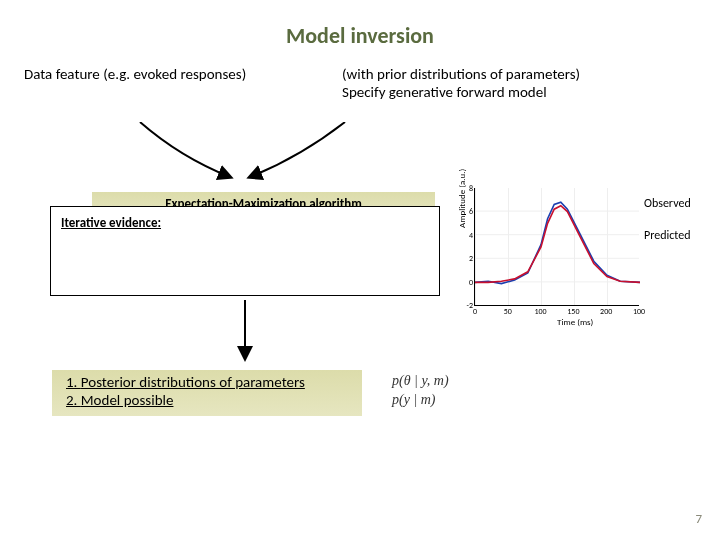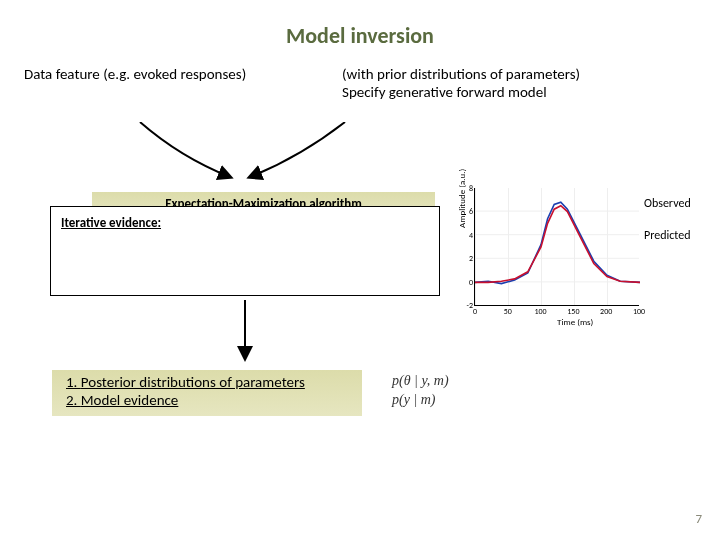--- a/index.html
+++ b/index.html
@@ -206,21 +206,21 @@
       <marker id="ah2" markerWidth="8" markerHeight="8" refX="6" refY="4" orient="auto">
         <path d="M0,0 L8,4 L0,8 Z" fill="#000"></path>
       </marker>
     </defs>
   <line x1="15" y1="0" x2="15" y2="58" stroke="#000" stroke-width="2" marker-end="url(#ah2)"></line>
 </svg>
 
 <div class="outputs-box">
   <ol>
     <li>Posterior distributions of parameters</li>
-    <li>Model evidence</li>
+    <li>Model possible</li>
   </ol>
 </div>
 
 <div class="formulas">
   <div>p(θ | y, m)</div>
   <div>p(y | m)</div>
 </div>
 
 <div class="page-num">7</div>
 

